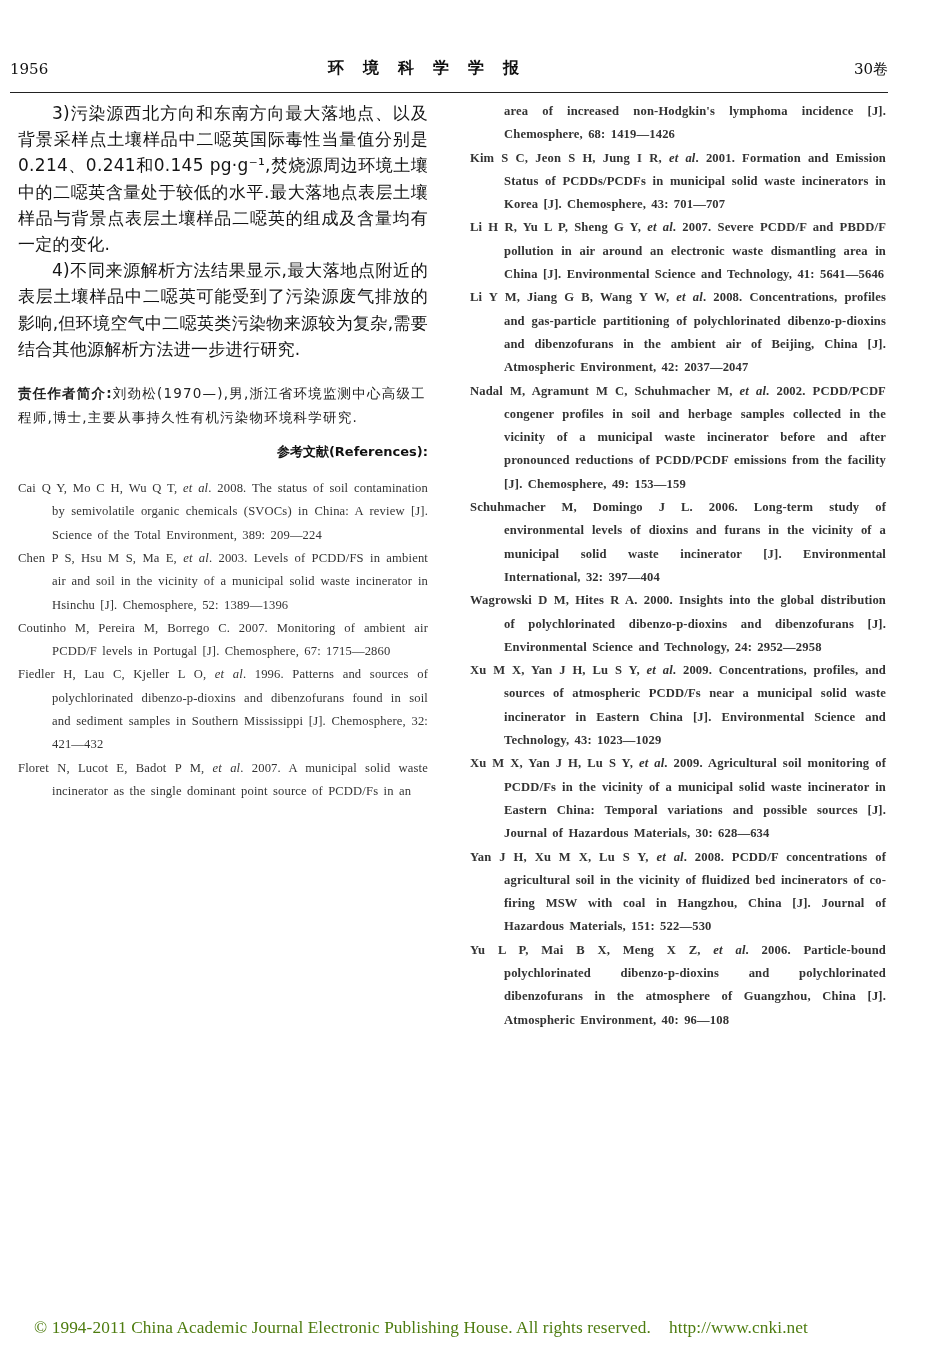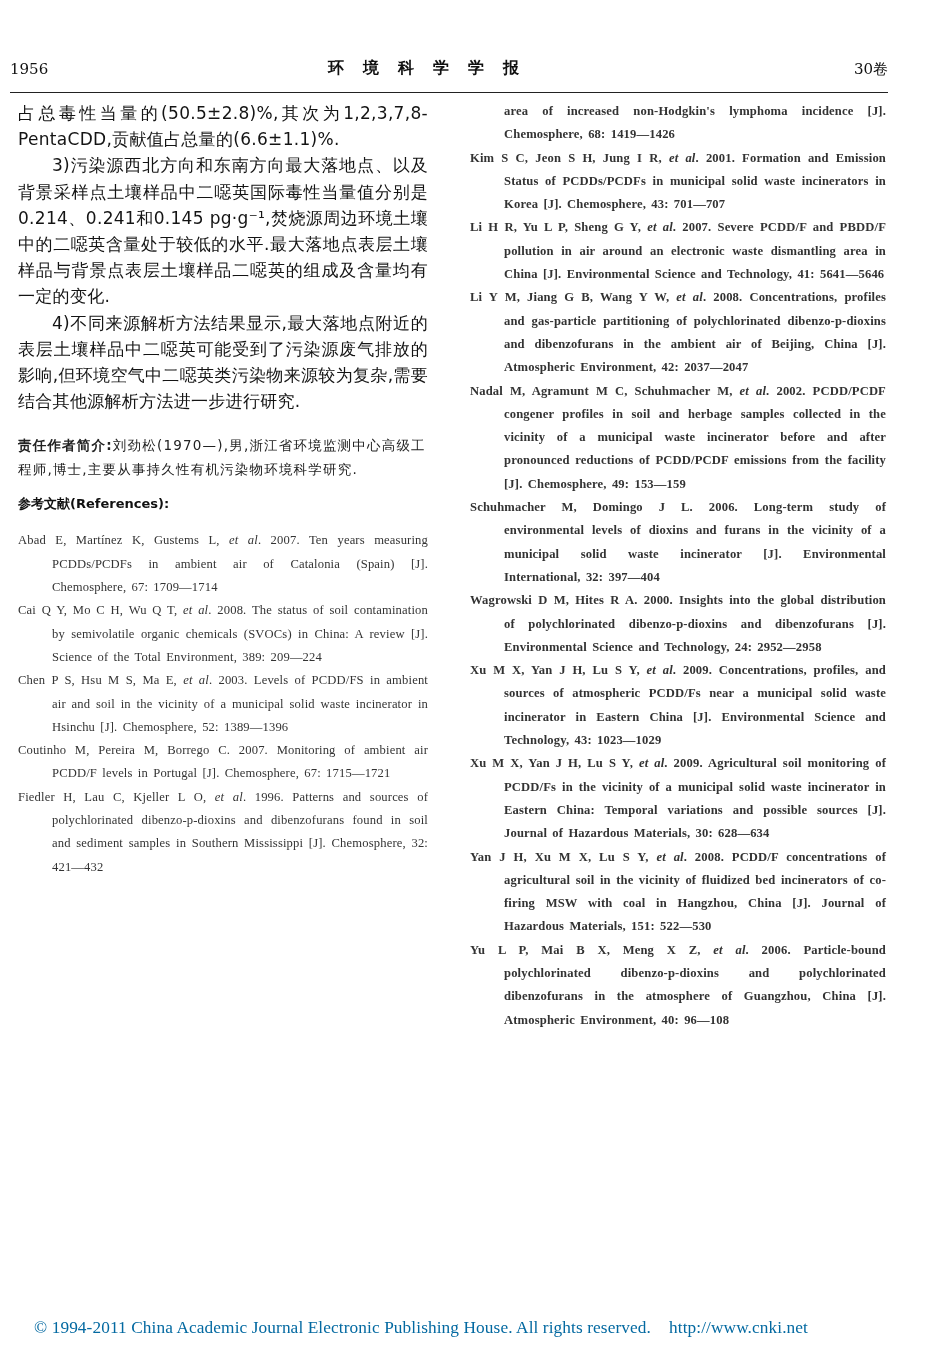--- a/index.html
+++ b/index.html
@@ -12,58 +12,57 @@
   .col { position: absolute; top: 100px; }
   .col.left { left: 18px; width: 410px; }
   .col.right { left: 470px; width: 416px; font-weight: bold; }
 
   .body-cn { font-family: "DejaVu Sans", sans-serif; font-size: 17px; line-height: 26.2px; text-align: justify; text-align-last: left; letter-spacing: 0.3px; color: #141414; }
   .body-cn p { margin: 0; }
   .body-cn p.indent { text-indent: 34px; }
 
   .bio { margin-top: 20px; font-family: "DejaVu Sans", sans-serif; font-size: 13.5px; line-height: 23.5px; letter-spacing: 1.2px; color: #222; }
   .bio .lbl { font-weight: bold; text-align: right; }
-  .refs-title { margin-top: 14px; font-family: "DejaVu Sans", sans-serif; font-size: 13px; font-weight: bold; color: #111; }
+  .refs-title { margin-top: 14px; font-family: "DejaVu Sans", sans-serif; font-size: 13px; font-weight: bold; color: #111; text-align: right; }
 
   .refs { margin-top: 16px; }
   .ref { font-family: "Liberation Serif", serif; font-size: 12.6px; line-height: 23.3px; padding-left: 34px; text-indent: -34px; text-align: justify; color: #333; letter-spacing: 0.15px; word-spacing: 2px; }
   .ref i { font-style: italic; }
   .col.right .refs { margin-top: 0; }
 
-  .footer { position: absolute; left: 34px; top: 1318px; font-family: "Liberation Serif", serif; font-size: 17.3px; color: #0369a1; letter-spacing: 0.1px; white-space: nowrap; }
+  .footer { position: absolute; left: 34px; top: 1318px; font-family: "Liberation Serif", serif; font-size: 17.3px; color: #4d7c0f; letter-spacing: 0.1px; white-space: nowrap; }
   .footer .url { margin-left: 18px; }
 </style>
 </head>
 <body>
 
 <div class="header">
   <span class="pn">1956</span>
   <span class="jt">环境科学学报</span>
   <span class="vol">30卷</span>
 </div>
 
 <div class="col left">
   <div class="body-cn">
-    <p>占总毒性当量的(50.5±2.8)%,其次为1,2,3,7,8-PentaCDD,贡献值占总量的(6.6±1.1)%.</p>
     <p class="indent">3)污染源西北方向和东南方向最大落地点、以及背景采样点土壤样品中二噁英国际毒性当量值分别是0.214、0.241和0.145 pg·g⁻¹,焚烧源周边环境土壤中的二噁英含量处于较低的水平.最大落地点表层土壤样品与背景点表层土壤样品二噁英的组成及含量均有一定的变化.</p>
     <p class="indent">4)不同来源解析方法结果显示,最大落地点附近的表层土壤样品中二噁英可能受到了污染源废气排放的影响,但环境空气中二噁英类污染物来源较为复杂,需要结合其他源解析方法进一步进行研究.</p>
   </div>
 
   <div class="bio">
     <span class="lbl">责任作者简介:</span><span>刘劲松(1970—),男,浙江省环境监测中心高级工程师,博士,主要从事持久性有机污染物环境科学研究.</span>
   </div>
 
   <div class="refs-title">参考文献(References):</div>
 
   <div class="refs">
-    <div class="ref"><span>Abad E, Martínez K, Gustems L, </span><i>et al</i><span>. 2007. Ten years measuring PCDDs/PCDFs in ambient air of Catalonia (Spain) [J]. Chemosphere, 67: 1709—1714</span></div>
     <div class="ref"><span>Cai Q Y, Mo C H, Wu Q T, </span><i>et al</i><span>. 2008. The status of soil contamination by semivolatile organic chemicals (SVOCs) in China: A review [J]. Science of the Total Environment, 389: 209—224</span></div>
     <div class="ref"><span>Chen P S, Hsu M S, Ma E, </span><i>et al</i><span>. 2003. Levels of PCDD/FS in ambient air and soil in the vicinity of a municipal solid waste incinerator in Hsinchu [J]. Chemosphere, 52: 1389—1396</span></div>
-    <div class="ref"><span>Coutinho M, Pereira M, Borrego C. 2007. Monitoring of ambient air PCDD/F levels in Portugal [J]. Chemosphere, 67: 1715—1721</span></div>
+    <div class="ref"><span>Coutinho M, Pereira M, Borrego C. 2007. Monitoring of ambient air PCDD/F levels in Portugal [J]. Chemosphere, 67: 1715—2860</span></div>
     <div class="ref"><span>Fiedler H, Lau C, Kjeller L O, </span><i>et al</i><span>. 1996. Patterns and sources of polychlorinated dibenzo-p-dioxins and dibenzofurans found in soil and sediment samples in Southern Mississippi [J]. Chemosphere, 32: 421—432</span></div>
+    <div class="ref"><span>Floret N, Lucot E, Badot P M, </span><i>et al</i><span>. 2007. A municipal solid waste incinerator as the single dominant point source of PCDD/Fs in an</span></div>
   </div>
 </div>
 
 <div class="col right">
   <div class="refs">
     <div class="ref" style="text-indent:0;"><span>area of increased non-Hodgkin's lymphoma incidence [J]. Chemosphere, 68: 1419—1426</span></div>
     <div class="ref"><span>Kim S C, Jeon S H, Jung I R, </span><i>et al</i><span>. 2001. Formation and Emission Status of PCDDs/PCDFs in municipal solid waste incinerators in Korea [J]. Chemosphere, 43: 701—707</span></div>
     <div class="ref"><span>Li H R, Yu L P, Sheng G Y, </span><i>et al</i><span>. 2007. Severe PCDD/F and PBDD/F pollution in air around an electronic waste dismantling area in China [J]. Environmental Science and Technology, 41: 5641—5646</span></div>
     <div class="ref"><span>Li Y M, Jiang G B, Wang Y W, </span><i>et al</i><span>. 2008. Concentrations, profiles and gas-particle partitioning of polychlorinated dibenzo-p-dioxins and dibenzofurans in the ambient air of Beijing, China [J]. Atmospheric Environment, 42: 2037—2047</span></div>
     <div class="ref"><span>Nadal M, Agramunt M C, Schuhmacher M, </span><i>et al</i><span>. 2002. PCDD/PCDF congener profiles in soil and herbage samples collected in the vicinity of a municipal waste incinerator before and after pronounced reductions of PCDD/PCDF emissions from the facility [J]. Chemosphere, 49: 153—159</span></div>

